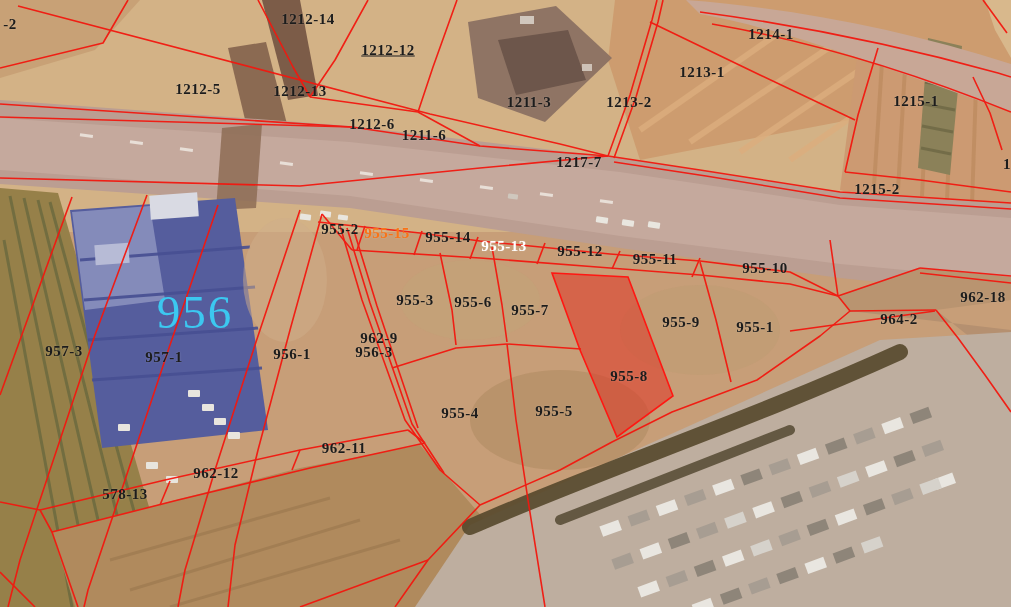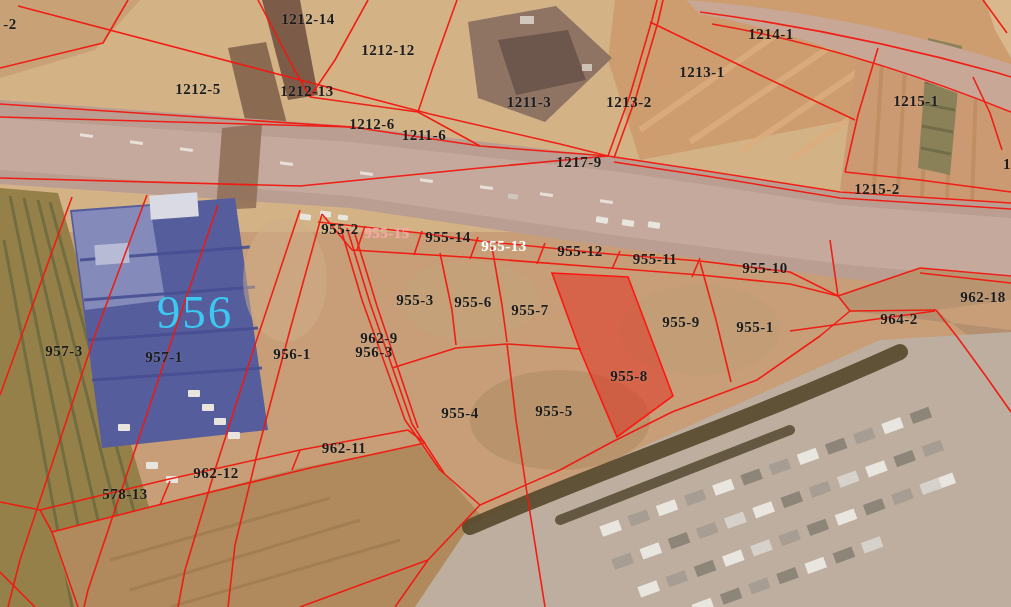--- a/index.html
+++ b/index.html
@@ -266,35 +266,35 @@
       <path d="M507,344 L516,420 L528,500 L545,607"></path>
       <path d="M700,262 L716,320 L731,382"></path>
     </g>
   </svg>
 
   <div id="area-label" style="left: 172px; top: 312px; color: rgb(60, 200, 240);">956</div>
 
   <div id="labels-layer">
       <span class="plabel" style="left: 10px; top: 24px; color: rgb(28, 28, 28);">-2</span>
       <span class="plabel" style="left: 308px; top: 19px; color: rgb(28, 28, 28);">1212-14</span>
-      <span class="plabel" style="left: 388px; top: 50px; color: rgb(28, 28, 28);">1212-12</span>
+      <span class="plabel" style="left: 388px; top: 50px; color: rgb(28, 28, 28); text-decoration: underline;">1212-12</span>
       <span class="plabel" style="left: 198px; top: 89px; color: rgb(28, 28, 28);">1212-5</span>
-      <span class="plabel" style="left: 300px; top: 91px; color: rgb(28, 28, 28); margin-left: 7px;">1212-13</span>
+      <span class="plabel" style="left: 300px; top: 91px; color: rgb(28, 28, 28);">1212-13</span>
       <span class="plabel" style="left: 372px; top: 124px; color: rgb(28, 28, 28);">1212-6</span>
       <span class="plabel" style="left: 424px; top: 135px; color: rgb(28, 28, 28);">1211-6</span>
       <span class="plabel" style="left: 529px; top: 102px; color: rgb(28, 28, 28);">1211-3</span>
       <span class="plabel" style="left: 629px; top: 102px; color: rgb(28, 28, 28);">1213-2</span>
       <span class="plabel" style="left: 702px; top: 72px; color: rgb(28, 28, 28);">1213-1</span>
       <span class="plabel" style="left: 771px; top: 34px; color: rgb(28, 28, 28);">1214-1</span>
       <span class="plabel" style="left: 916px; top: 101px; color: rgb(28, 28, 28);">1215-1</span>
-      <span class="plabel" style="left: 579px; top: 162px; color: rgb(28, 28, 28);">1217-9</span>
+      <span class="plabel" style="left: 579px; top: 162px; color: rgb(28, 28, 28);">1217-7</span>
       <span class="plabel" style="left: 877px; top: 189px; color: rgb(28, 28, 28);">1215-2</span>
       <span class="plabel" style="left: 1007px; top: 164px; color: rgb(28, 28, 28);">1</span>
       <span class="plabel" style="left: 340px; top: 229px; color: rgb(28, 28, 28);">955-2</span>
-      <span class="plabel" style="left: 387px; top: 233px; color: #fca5a5;">955-15</span>
+      <span class="plabel" style="left: 387px; top: 233px; color: #f97316;">955-15</span>
       <span class="plabel" style="left: 448px; top: 237px; color: rgb(28, 28, 28);">955-14</span>
       <span class="plabel" style="left: 504px; top: 246px; color: #ffffff;">955-13</span>
       <span class="plabel" style="left: 580px; top: 251px; color: rgb(28, 28, 28);">955-12</span>
       <span class="plabel" style="left: 655px; top: 259px; color: rgb(28, 28, 28);">955-11</span>
       <span class="plabel" style="left: 765px; top: 268px; color: rgb(28, 28, 28);">955-10</span>
       <span class="plabel" style="left: 415px; top: 300px; color: rgb(28, 28, 28);">955-3</span>
       <span class="plabel" style="left: 473px; top: 302px; color: rgb(28, 28, 28);">955-6</span>
       <span class="plabel" style="left: 530px; top: 310px; color: rgb(28, 28, 28);">955-7</span>
       <span class="plabel" style="left: 681px; top: 322px; color: rgb(28, 28, 28);">955-9</span>
       <span class="plabel" style="left: 755px; top: 327px; color: rgb(28, 28, 28);">955-1</span>

